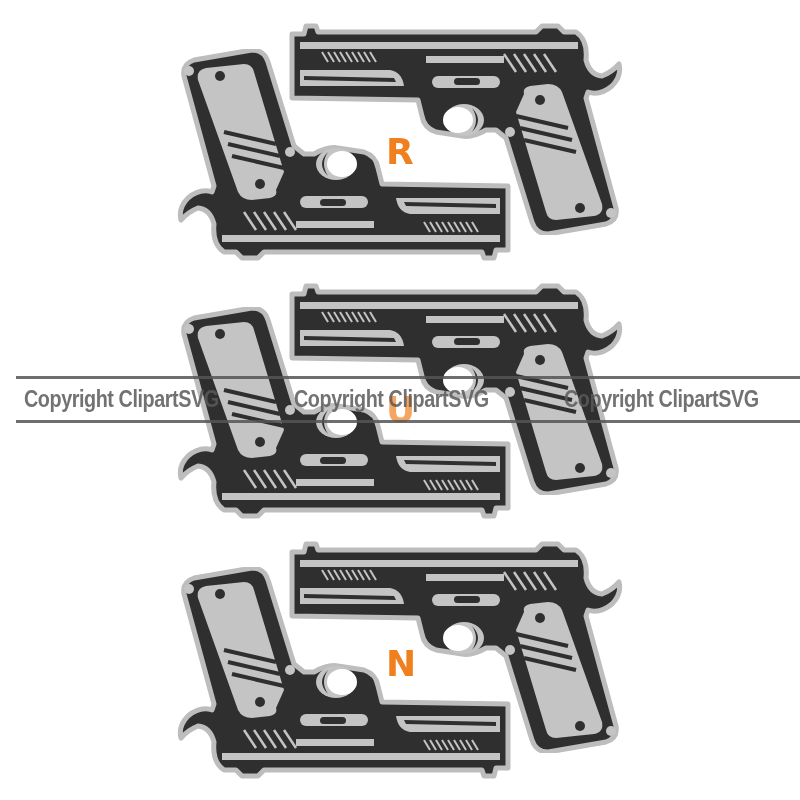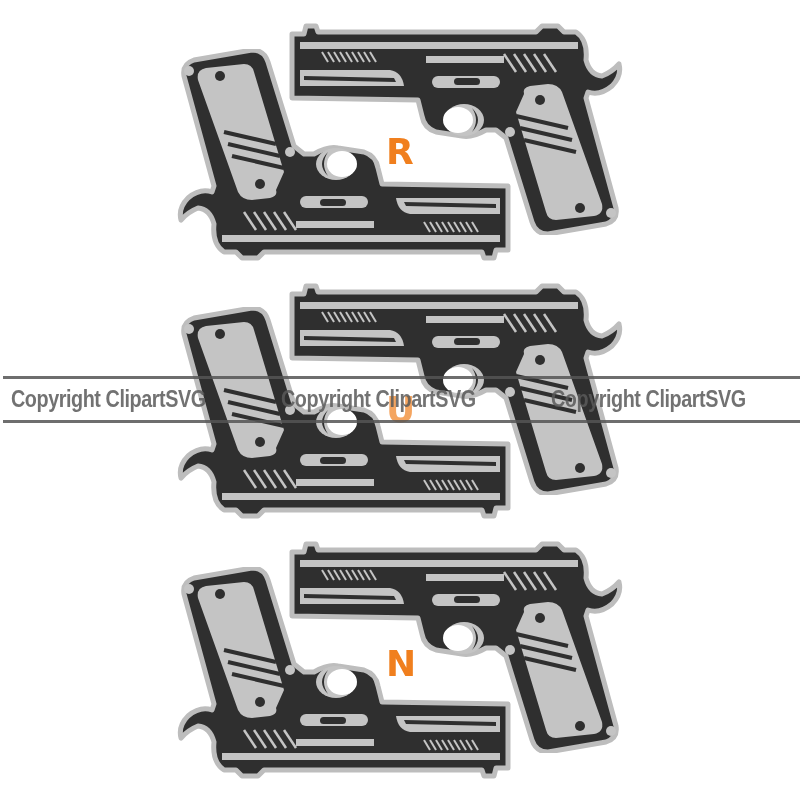--- a/index.html
+++ b/index.html
@@ -7,21 +7,21 @@
     .canvas { position: absolute; left: 0; top: 0; width: 800px; height: 800px; }
     .letter {
       position: absolute;
       font-family: "DejaVu Sans", sans-serif;
       font-weight: bold;
       font-size: 36px;
       color: #f07f1e;
       line-height: 1;
     }
     .watermark-band {
-      position: absolute; left: 3px; top: 376px; width: 736px; height: 48px;
+      position: absolute; left: 16px; top: 376px; width: 736px; height: 48px;
     }
     .wm-line {
       position: absolute; left: 0; width: 800px; height: 3px; background: #555555; opacity: 0.85;
     }
     .wm-line.top { top: 0; }
     .wm-line.bottom { top: 44px; }
     .wm-text {
       position: absolute; top: 10px;
       font-family: "Liberation Sans", sans-serif; font-weight: bold;
       font-size: 23px; letter-spacing: -0.5px;

